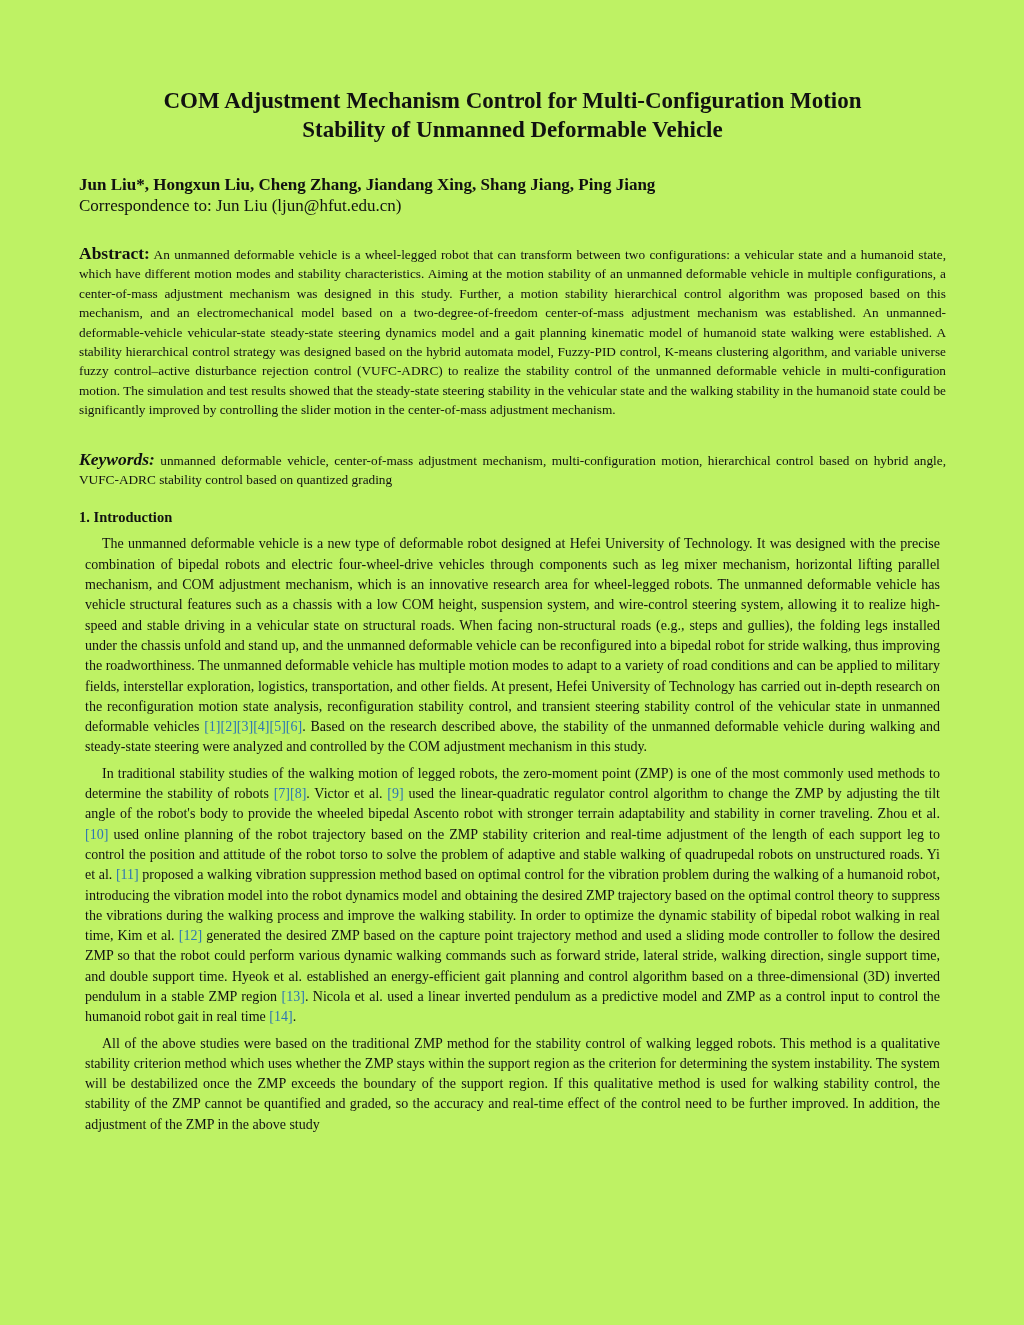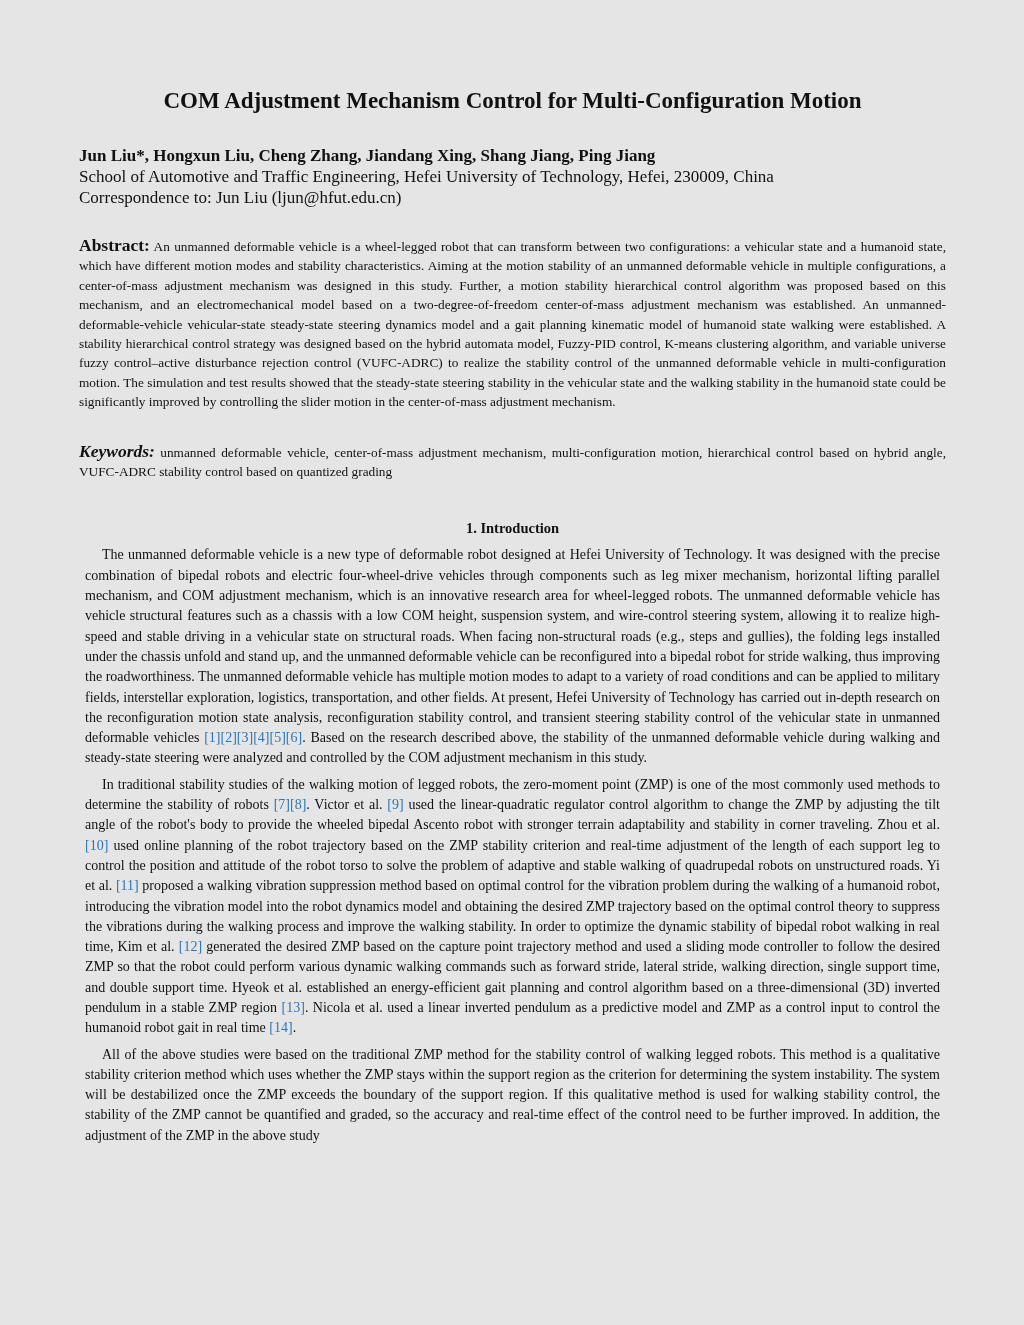--- a/index.html
+++ b/index.html
@@ -6,21 +6,21 @@
     margin: 0;
     padding: 0;
     background: #ffffff;
   }
   .page {
     position: relative;
     width: 1024px;
     min-height: 1325px;
     box-sizing: border-box;
     padding: 86px 78px 40px 79px;
-    background: #e5e5e5;
+    background: #bef264;
     font-family: "Liberation Serif", serif;
     color: #111111;
   }
   .title {
     text-align: center;
     font-size: 23px;
     font-weight: bold;
     line-height: 29px;
     margin: 0;
   }
@@ -51,24 +51,23 @@
     font-size: 13.3px;
     line-height: 19.4px;
   }
   .keywords-label {
     font-weight: bold;
     font-style: italic;
     font-size: 17.5px;
     margin-top: 38px;
   }
   .section-heading {
-    margin: 39px 0 0 0;
+    margin: 20px 0 0 0;
     font-size: 14.5px;
     font-weight: bold;
-    text-align: center;
   }
   .body-text {
     margin-top: 8px;
   }
   .para {
     margin: 6px;
     text-align: justify;
     text-indent: 17px;
     font-size: 14px;
     line-height: 20.3px;
@@ -78,25 +77,25 @@
     cursor: pointer;
   }
 </style>
 </head>
 <body>
 
 <div class="page">
 
   <h1 class="title">
     <span>COM Adjustment Mechanism Control for Multi-Configuration Motion</span><br>
+    <span>Stability of Unmanned Deformable Vehicle</span>
   </h1>
 
   <div class="author-block">
     <div class="authors">Jun Liu*, Hongxun Liu, Cheng Zhang, Jiandang Xing, Shang Jiang, Ping Jiang</div>
-    <div class="affiliation">School of Automotive and Traffic Engineering, Hefei University of Technology, Hefei, 230009, China</div>
     <div class="correspondence">Correspondence to: Jun Liu (ljun@hfut.edu.cn)</div>
   </div>
 
   <p class="abstract">
     <span class="abstract-label">Abstract:</span>
     <span>An unmanned deformable vehicle is a wheel-legged robot that can transform between two configurations: a vehicular state and a humanoid state, which have different motion modes and stability characteristics. Aiming at the motion stability of an unmanned deformable vehicle in multiple configurations, a center-of-mass adjustment mechanism was designed in this study. Further, a motion stability hierarchical control algorithm was proposed based on this mechanism, and an electromechanical model based on a two-degree-of-freedom center-of-mass adjustment mechanism was established. An unmanned-deformable-vehicle vehicular-state steady-state steering dynamics model and a gait planning kinematic model of humanoid state walking were established. A stability hierarchical control strategy was designed based on the hybrid automata model, Fuzzy-PID control, K-means clustering algorithm, and variable universe fuzzy control–active disturbance rejection control (VUFC-ADRC) to realize the stability control of the unmanned deformable vehicle in multi-configuration motion. The simulation and test results showed that the steady-state steering stability in the vehicular state and the walking stability in the humanoid state could be significantly improved by controlling the slider motion in the center-of-mass adjustment mechanism.</span>
   </p>
 
   <p class="keywords">
     <span class="keywords-label">Keywords:</span>

